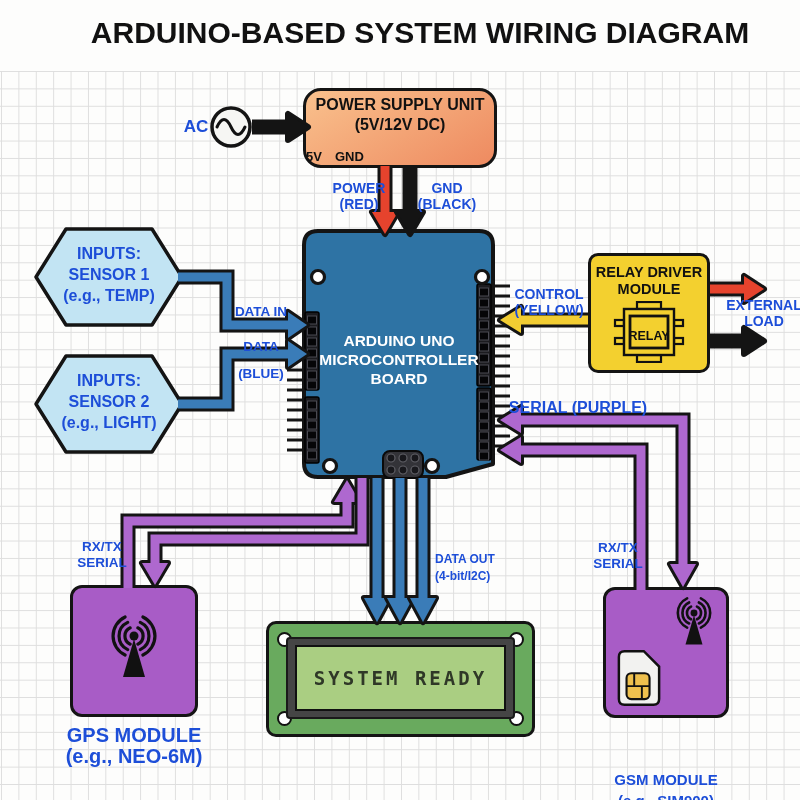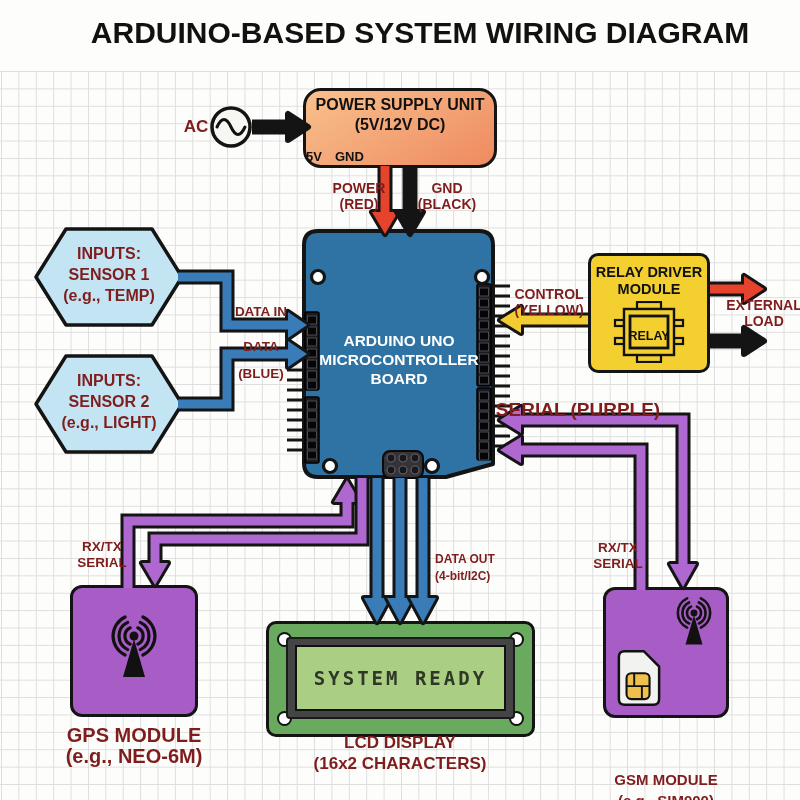--- a/index.html
+++ b/index.html
@@ -24,21 +24,21 @@
   #gsmbox{left:603px;top:587px;width:126px;height:131px;border-radius:12px;background:var(--module_purple);}
   #lcdbox{left:266px;top:621px;width:269px;height:116px;border-radius:10px;background:var(--lcd_green);}
   .bezel{position:absolute;left:17px;right:17px;top:13px;bottom:15px;background:#454545;
     border:2px solid #1a1a1a;border-radius:4px;}
   .screen{position:absolute;left:7px;right:7px;top:6px;bottom:6px;background:var(--lcd_screen);
     border:2px solid #111;display:flex;align-items:center;justify-content:center;}
   .screen span{font-family:"DejaVu Sans Mono",monospace;font-weight:bold;font-size:19px;
     letter-spacing:3px;color:#2f3827;}
   .hole{position:absolute;width:11px;height:11px;border-radius:50%;background:#fff;border:2.5px solid #111;}
   .lbl{position:absolute;transform:translateX(-50%);text-align:center;font-weight:bold;
-    color:#7f1d1d;line-height:1.15;white-space:nowrap;z-index:3;}
+    color:#1d4ed8;line-height:1.15;white-space:nowrap;z-index:3;}
   .lbl.left{transform:none;text-align:left;}
   svg.overlay{position:absolute;left:0;top:0;z-index:2;pointer-events:none;}
   .hex{fill:var(--sensor_blue);stroke:var(--outline);stroke-width:3.5;stroke-linejoin:round;}
   .board{fill:var(--arduino_blue);stroke:var(--outline);stroke-width:4;stroke-linejoin:round;}
   .tick{stroke:var(--outline);stroke-width:3;}
   .hdr{fill:#1b1b1f;stroke:#000;stroke-width:1.5;}
   .pin{fill:#050507;stroke:#4a4a52;stroke-width:1;}
   .mhole{fill:#fff;stroke:var(--outline);stroke-width:3.2;}
   .wire-out{fill:none;stroke:var(--outline);stroke-width:15;}
   .wire-in{fill:none;stroke-width:9;}
@@ -338,41 +338,37 @@
 
   <div class="lbl" style="left:549px;top:286px;font-size:14px;">
     <div>CONTROL</div>
     <div>(YELLOW)</div>
   </div>
   <div class="lbl" style="left:764px;top:297px;font-size:14px;">
     <div>EXTERNAL</div>
     <div>LOAD</div>
   </div>
 
-  <div class="lbl" style="left:578px;top:399px;font-size:19px;">SERIAL (PURPLE)</div>
+  <div class="lbl" style="left:578px;top:399px;font-size:16px;">SERIAL (PURPLE)</div>
 
   <div class="lbl" style="left:102px;top:539px;font-size:13.5px;">
     <div>RX/TX</div>
     <div>SERIAL</div>
   </div>
   <div class="lbl" style="left:618px;top:540px;font-size:13.5px;">
     <div>RX/TX</div>
     <div>SERIAL</div>
   </div>
 
   <div class="lbl left" style="left:435px;top:551px;font-size:12px;line-height:17px;">
     <div>DATA OUT</div>
     <div>(4-bit/I2C)</div>
   </div>
 
   <div class="lbl" style="left:134px;top:725px;font-size:20px;line-height:21px;">
     <div>GPS MODULE</div>
     <div>(e.g., NEO-6M)</div>
   </div>
-  <div class="lbl" style="left:400px;top:732px;font-size:17px;line-height:21px;">
-    <div>LCD DISPLAY</div>
-    <div>(16x2 CHARACTERS)</div>
-  </div>
   <div class="lbl" style="left:666px;top:769px;font-size:15px;line-height:21px;">
     <div>GSM MODULE</div>
     <div>(e.g., SIM900)</div>
   </div>
 </div>
 
 </body></html>

